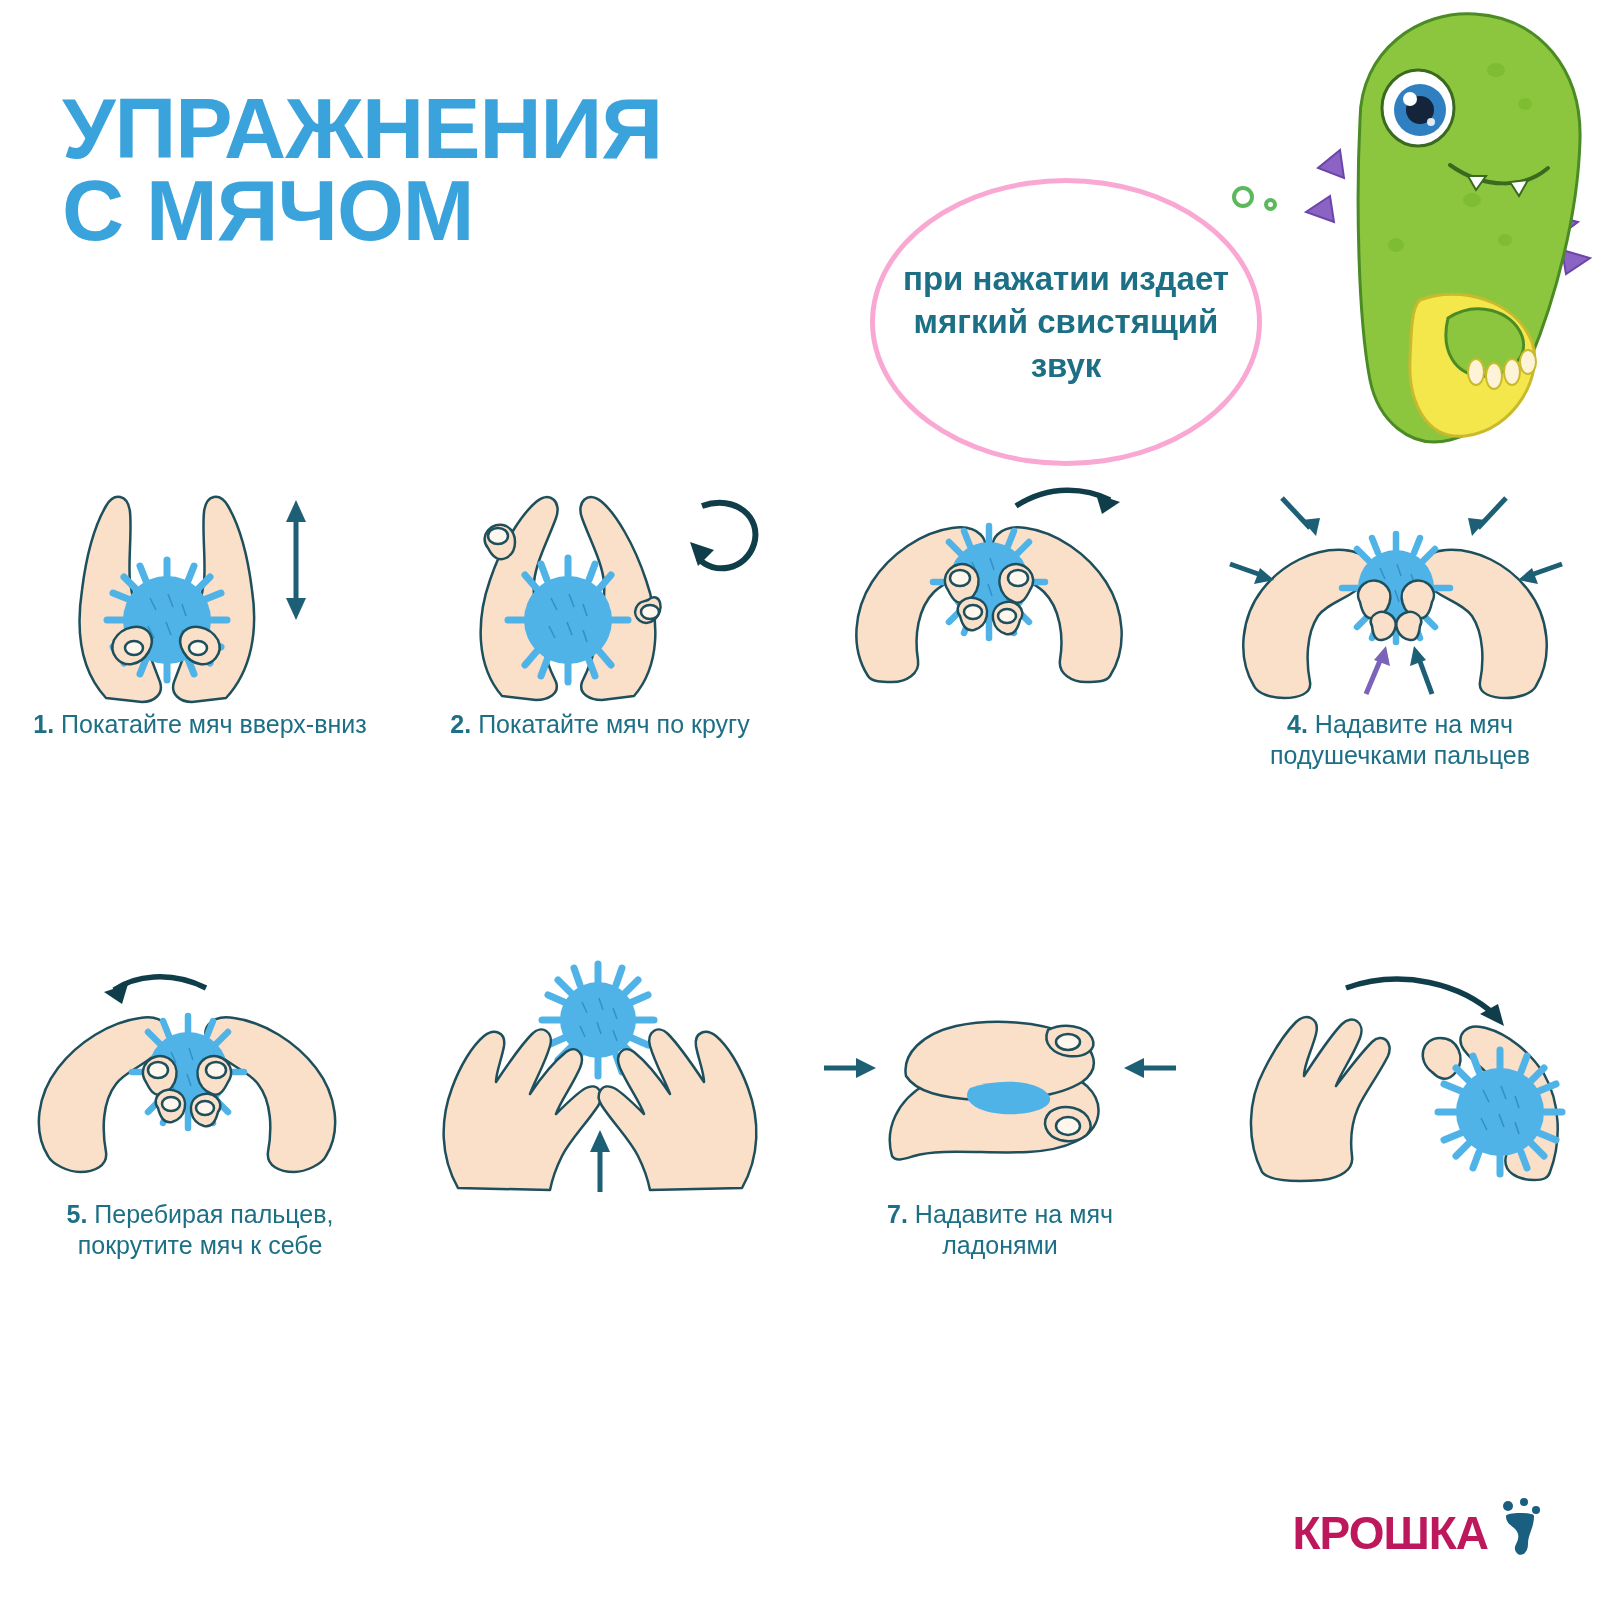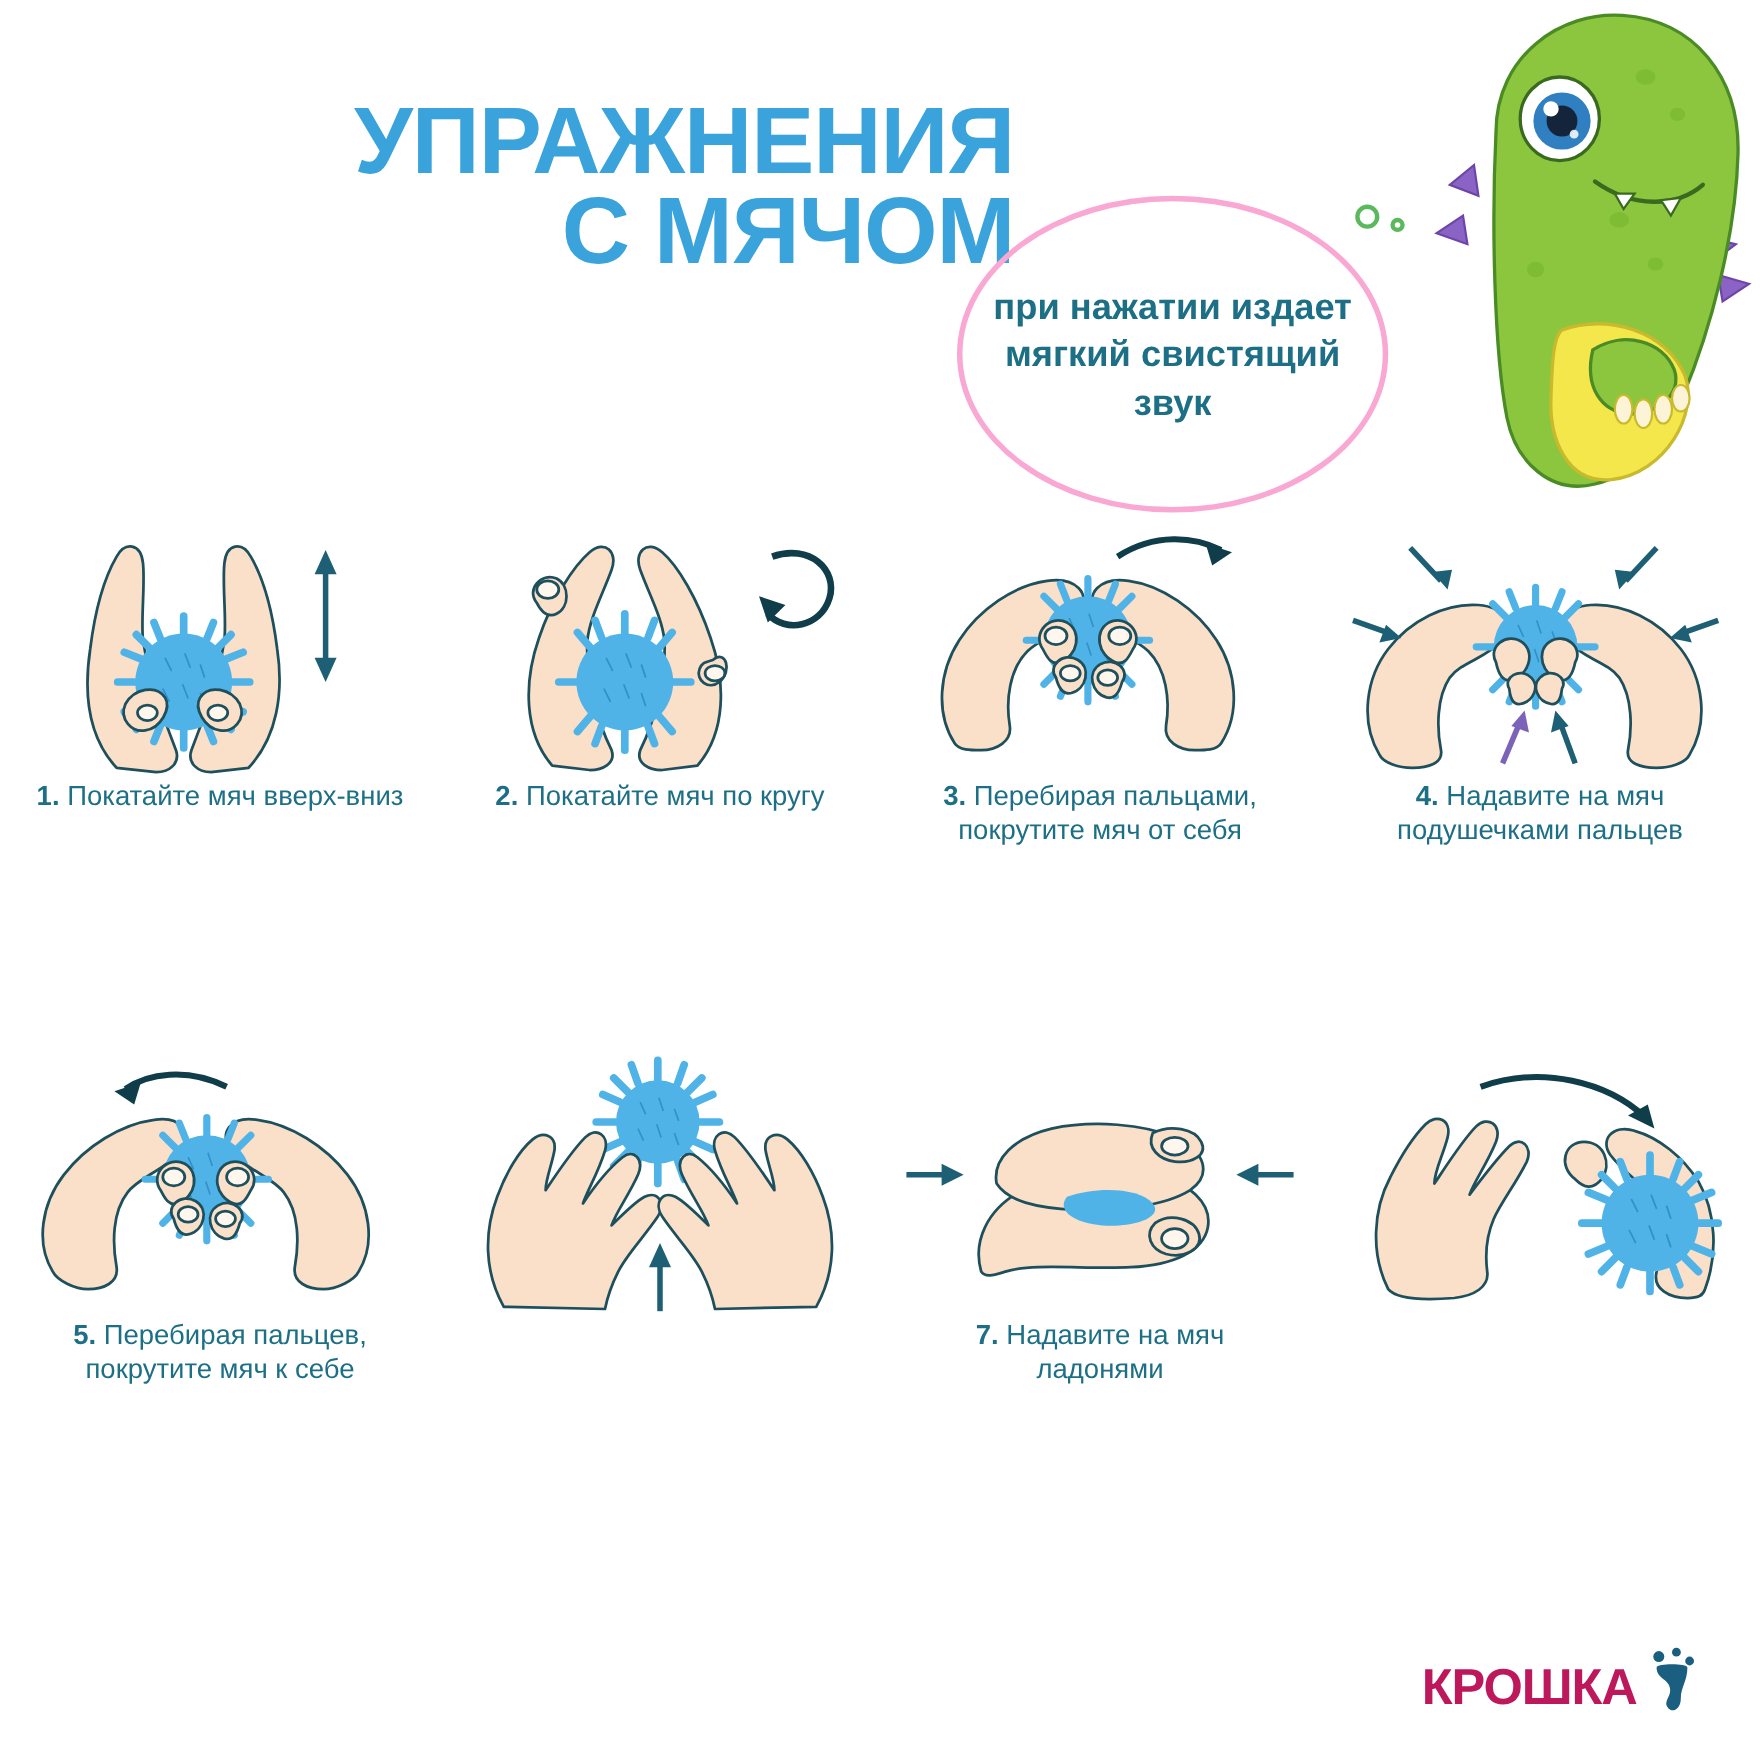--- a/index.html
+++ b/index.html
@@ -15,21 +15,20 @@
   .title{
     position:absolute;
     left:62px; top:88px;
     width:860px;
     font-size:86px;
     font-weight:bold;
     line-height:0.95;
     letter-spacing:-1px;
     color:#3aa3dc;
     text-transform:uppercase;
-    text-align:right;
   }
   .title .l2{display:block;}
 
   
   .bubble{
     position:absolute;
     left:870px; top:178px;
     width:392px; height:288px;
     border:5px solid #f9a8d4;
     border-radius:50%/50%;
@@ -331,24 +330,20 @@
             <path d="M210 150 C218 140 204 126 190 134 C178 141 182 160 196 164 C204 166 208 158 210 150 Z"></path>
             <ellipse cx="197" cy="146" rx="9" ry="7" fill="#fff6ee"></ellipse>
           </g>
 
           <g fill="none" stroke="#0f3d4a" stroke-width="5.5">
             <path d="M206 36 C240 14 276 18 300 30"></path>
           </g>
           <path d="M310 32 L286 24 L292 44 Z" fill="#0f3d4a"></path>
         </svg>
       </div>
-      <div class="cap">
-        <span class="num">3.</span>
-        <span>Перебирая пальцами, покрутите мяч от себя</span>
-      </div>
     </div>
 
     <div class="cell">
       <div class="art">
         <svg viewBox="0 0 380 235" width="380" height="235">
           <g fill="#fadfc9" stroke="#1d4f5c" stroke-width="2.5" stroke-linejoin="round">
             <path d="M44 216 C26 186 32 146 52 120 C72 94 104 78 134 80
                      C158 82 168 98 156 112 C142 128 118 132 108 146
                      C96 164 96 192 100 212 C102 224 88 228 74 228
                      C62 228 48 224 44 216 Z"></path>

